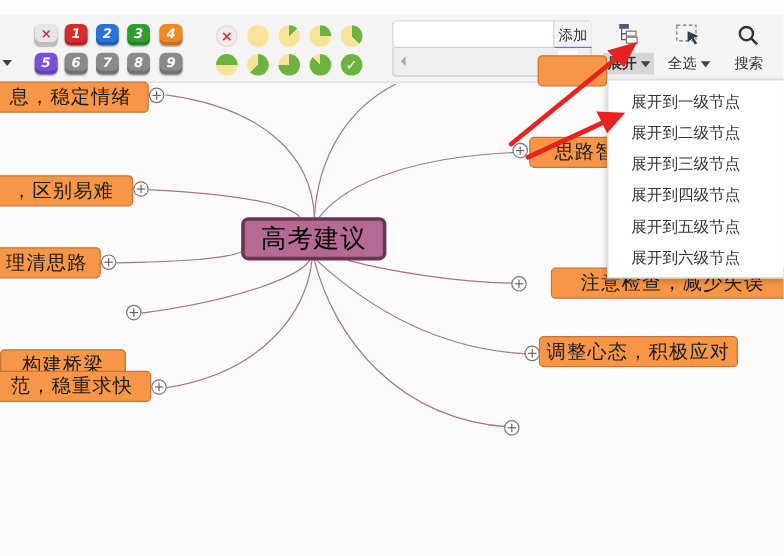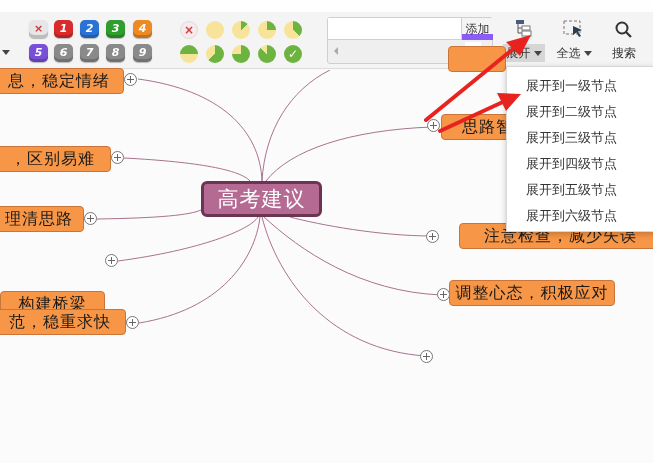--- a/index.html
+++ b/index.html
@@ -13,44 +13,44 @@
 
   .prio { position: absolute; width: 19px; height: 18px; border-radius: 5px; color: #fff; font-size: 11px; font-weight: bold; font-style: italic; text-align: center; line-height: 18px; box-shadow: inset 0 -3px 0 rgba(0,0,0,0.18), 0 1px 1px rgba(0,0,0,0.25); }
   .prio.x { background: #e6e6e6; color: #d0343a; font-style: normal; }
 
   .prog { position: absolute; width: 18px; height: 18px; border-radius: 50%; }
   .prog.x { background: #f8e9ea; border: 1px solid #ddd; color: #d23b3b; font-size: 12px; text-align: center; line-height: 16px; font-weight: bold; }
   .prog.done { background: #6db33f; color: #fff; font-size: 12px; text-align: center; line-height: 18px; font-weight: bold; }
 
   .resource-box { position: absolute; left: 327px; top: 17px; width: 166px; height: 47px; border: 1px solid #cfcfcf; border-radius: 3px; background: #efefef; }
   .resource-input { position: absolute; left: 0; top: 0; width: 134px; height: 22px; background: #fff; border: none; border-bottom: 1px solid #cfcfcf; border-right: 1px solid #cfcfcf; outline: none; font-size: 12px; padding: 0 4px; }
-  .add-btn { position: absolute; left: 134px; top: 0; width: 31px; height: 22px; font-size: 12px; color: #333; text-align: center; line-height: 22px; background: #f4f4f4; border-bottom: 6px solid #8b5cf6; }
+  .add-btn { position: absolute; left: 134px; top: 0; width: 31px; height: 22px; font-size: 12px; color: #333; text-align: center; line-height: 22px; background: #f4f4f4; border-bottom: 1px solid #8b5cf6; }
   .scroll-left { position: absolute; left: 6px; top: 29px; width: 0; height: 0; border-top: 4px solid transparent; border-bottom: 4px solid transparent; border-right: 4px solid #aaa; }
   .scroll-right { position: absolute; left: 128px; top: 29px; width: 0; height: 0; border-top: 4px solid transparent; border-bottom: 4px solid transparent; border-left: 4px solid #aaa; }
   .color-swatch { position: absolute; left: 137px; top: 24px; width: 16px; height: 16px; background: #fff; }
   .color-caret { position: absolute; left: 156px; top: 31px; width: 0; height: 0; border-left: 4px solid transparent; border-right: 4px solid transparent; border-top: 5px solid #333; }
 
   .tool-btn { position: absolute; top: 16px; height: 48px; text-align: center; font-size: 12px; color: #333; }
   .tool-btn .lbl { position: absolute; bottom: 2px; left: 0; width: 100%; text-align: center; white-space: nowrap; }
   .tool-btn .caret { display: inline-block; width: 0; height: 0; border-left: 4px solid transparent; border-right: 4px solid transparent; border-top: 5px solid #444; vertical-align: middle; margin-left: 3px; }
   .expand-btn { left: 503px; width: 42px; }
-  .expand-btn .lbl { background: #d6d6d6; height: 18px; line-height: 18px; }
+  .expand-btn .lbl { background: #d6d6d6; height: 18px; line-height: 18px; font-weight: bold; }
   .selectall-btn { left: 552px; width: 44px; }
   .search-btn { left: 604px; width: 40px; }
 
   
   .canvas { position: absolute; left: 0; top: 70px; width: 653px; height: 393px; }
   svg.links { position: absolute; left: 0; top: 0; }
 
   .node { position: absolute; height: 26px; background: #f79646; border: 1px solid #c8743a; border-radius: 4px; font-size: 16px; color: #1a1a1a; line-height: 24px; white-space: nowrap; letter-spacing: 1px; text-align: center; }
   .expander { position: absolute; width: 13px; height: 13px; border: 1px solid #777; border-radius: 50%; background: #fff; }
   .expander::before { content: ""; position: absolute; left: 2px; top: 5px; width: 7px; height: 1px; background: #666; }
   .expander::after { content: ""; position: absolute; left: 5px; top: 2px; width: 1px; height: 7px; background: #666; }
 
-  .root-node { position: absolute; left: 201px; top: 111px; width: 121px; height: 36px; background: #b46a92; border: 3px solid #6b3552; border-radius: 6px; color: #ffffff; font-size: 21px; line-height: 30px; text-align: center; letter-spacing: 1px; }
+  .root-node { position: absolute; left: 201px; top: 111px; width: 121px; height: 36px; background: #b46a92; border: 3px solid #6b3552; border-radius: 6px; color: #000000; font-size: 21px; line-height: 30px; text-align: center; letter-spacing: 1px; }
 
   
   .dropdown { position: absolute; left: 506px; top: 66px; width: 150px; height: 166px; background: #fff; border: 1px solid #d8d8d8; box-shadow: 0 2px 6px rgba(0,0,0,0.22); padding-top: 6px; }
   .dd-item { height: 26px; line-height: 26px; padding-left: 19px; font-size: 13px; color: #333; white-space: nowrap; }
 
   svg.arrows { position: absolute; left: 0; top: 0; pointer-events: none; }
 </style>
 </head>
 <body>
 

